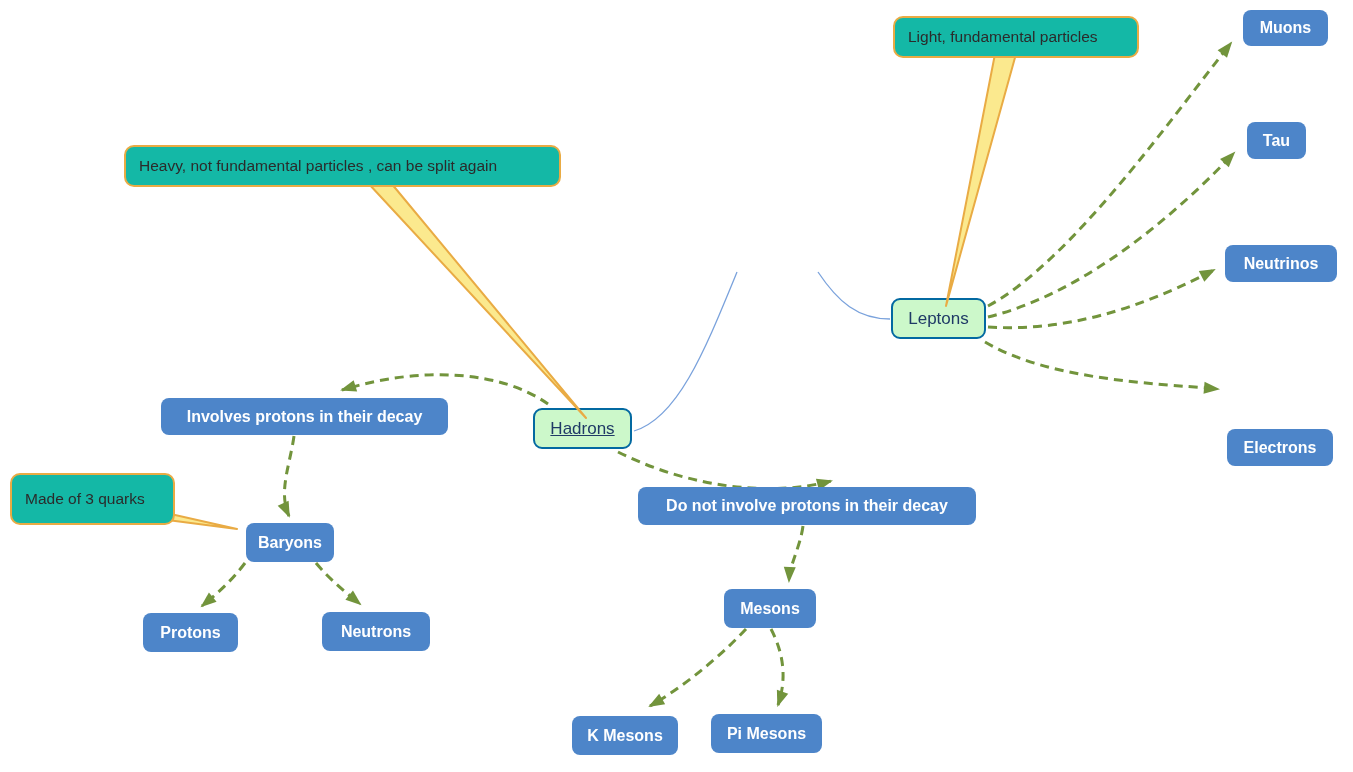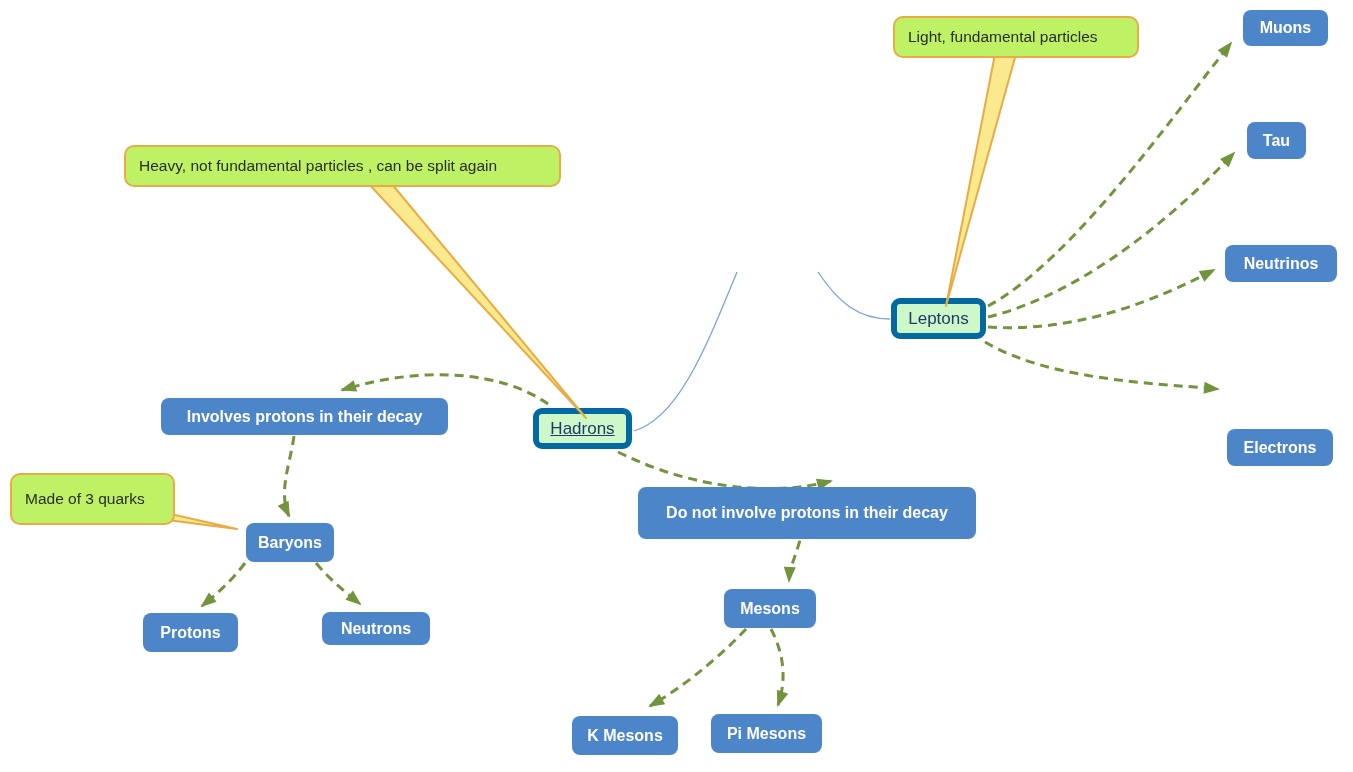--- a/index.html
+++ b/index.html
@@ -34,33 +34,33 @@
     background: #4d85c9;
     color: #ffffff;
     font-weight: bold;
     font-size: 16px;
     border-radius: 8px;
   }
   .topic {
     background: #ccf8ca;
     color: #1f3a66;
     font-size: 17px;
-    border: 6px solid #0369a1;
+    border: 2px solid #0369a1;
     border-radius: 9px;
   }
   .root {
     background: #dbe5f2;
     color: #2d5896;
     font-weight: bold;
     font-size: 21px;
     border: 5px solid #4f84c4;
     border-radius: 13px;
   }
   .callout {
-    background: #bef264;
+    background: #14b8a6;
     color: #2b2b2b;
     font-size: 15.5px;
     border: 2px solid #e9ab44;
     border-radius: 10px;
     padding: 0 13px;
     justify-content: flex-start;
   }
 </style>
 </head>
 <body>
@@ -101,27 +101,27 @@
   <div class="node leaf" style="left:1243px;top:10px;width:85px;height:36px;">Muons</div>
 
   <div class="node leaf" style="left:1247px;top:122px;width:59px;height:37px;">Tau</div>
 
   <div class="node leaf" style="left:1225px;top:245px;width:112px;height:37px;">Neutrinos</div>
 
   <div class="node leaf" style="left:1227px;top:392px;width:106px;height:37px;margin-top:37px;">Electrons</div>
 
   <div class="node leaf" style="left:161px;top:398px;width:287px;height:37px;">Involves protons in their decay</div>
 
-  <div class="node leaf" style="left:638px;top:487px;width:338px;height:52px;">Do not involve protons in their decay</div>
+  <div class="node leaf" style="left:638px;top:487px;width:338px;height:38px;">Do not involve protons in their decay</div>
 
   <div class="node leaf" style="left:230px;top:523px;width:88px;height:39px;margin-left:16px;">Baryons</div>
 
   <div class="node leaf" style="left:143px;top:613px;width:95px;height:39px;">Protons</div>
 
-  <div class="node leaf" style="left:322px;top:612px;width:108px;height:33px;">Neutrons</div>
+  <div class="node leaf" style="left:322px;top:612px;width:108px;height:39px;">Neutrons</div>
 
   <div class="node leaf" style="left:724px;top:589px;width:92px;height:39px;">Mesons</div>
 
   <div class="node leaf" style="left:572px;top:716px;width:106px;height:39px;">K Mesons</div>
 
   <div class="node leaf" style="left:711px;top:714px;width:111px;height:39px;">Pi Mesons</div>
 
   <svg class="layer" width="1353" height="772">
     <g fill="#fbe98e" stroke="#e9ab44" stroke-width="2" stroke-linejoin="round" stroke-linecap="round">
       <path d="M 995,54 L 946,306 L 1016,54"></path>

